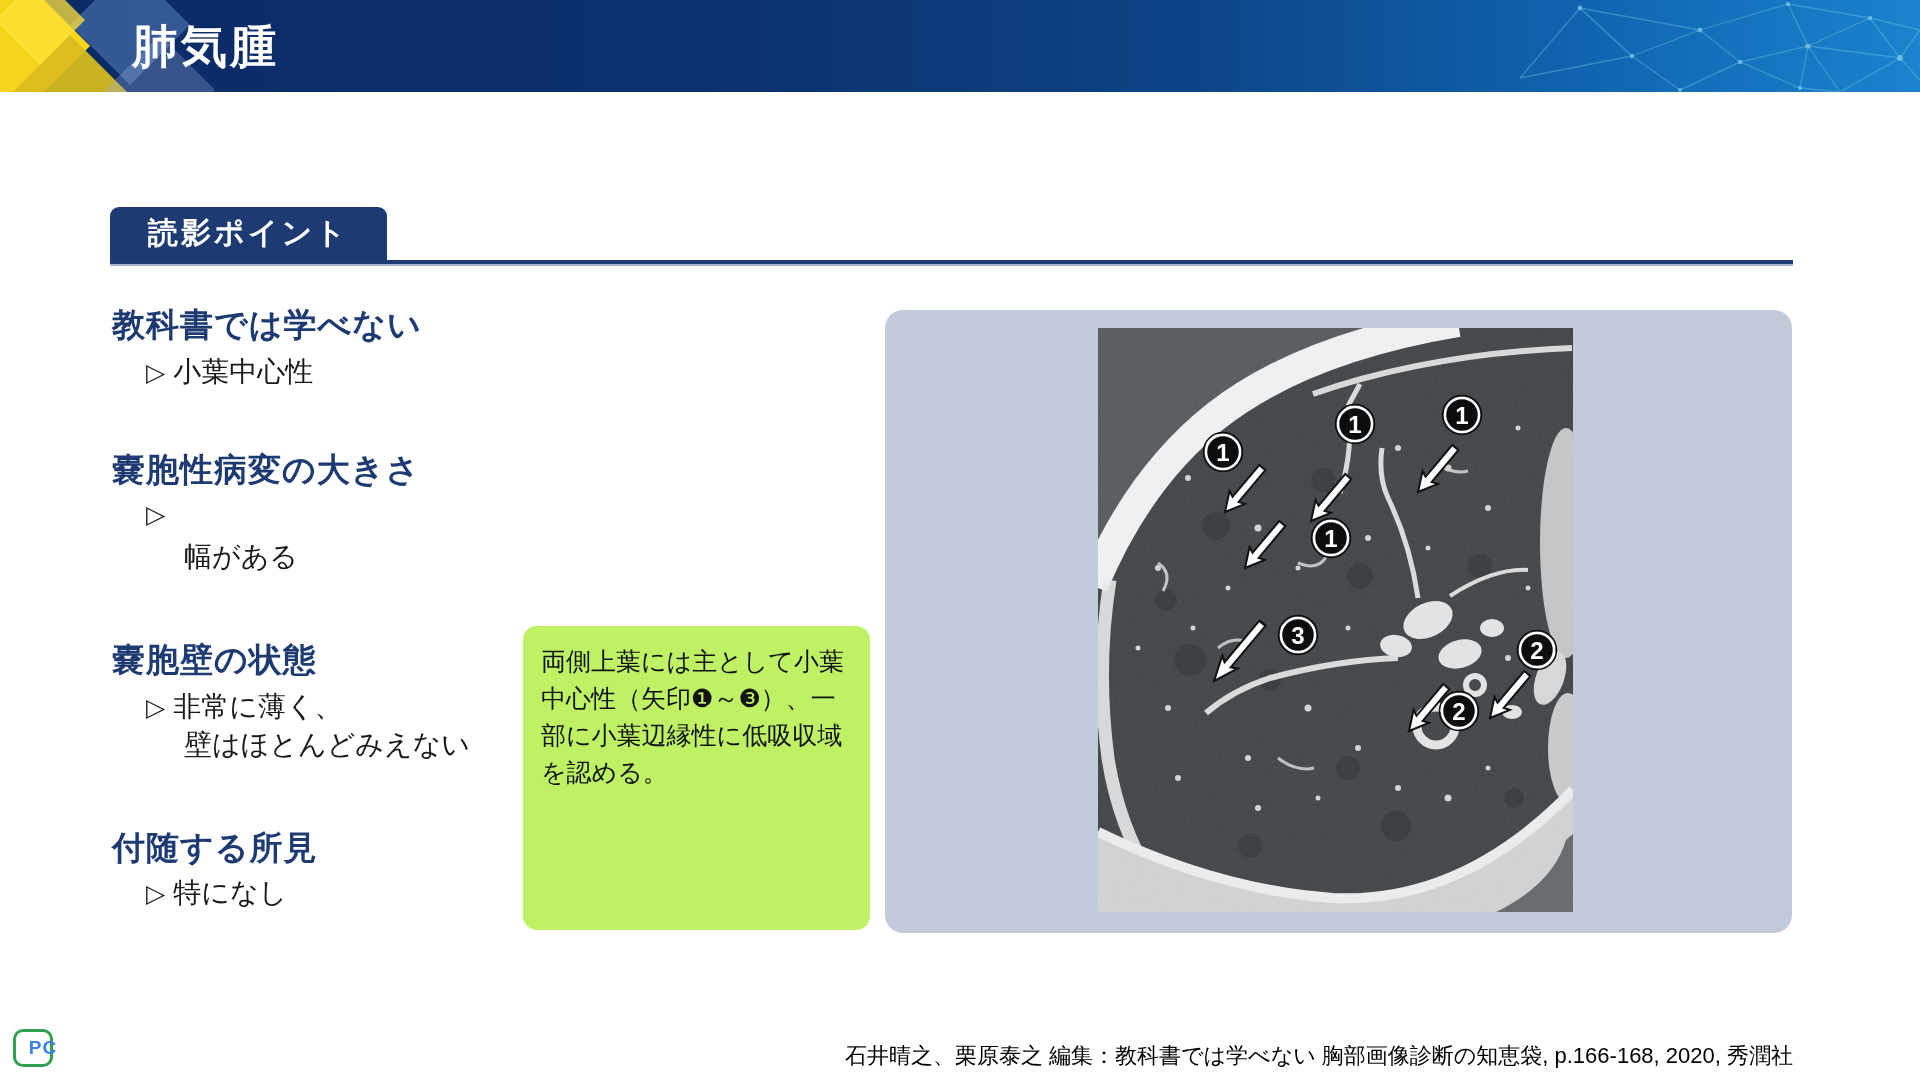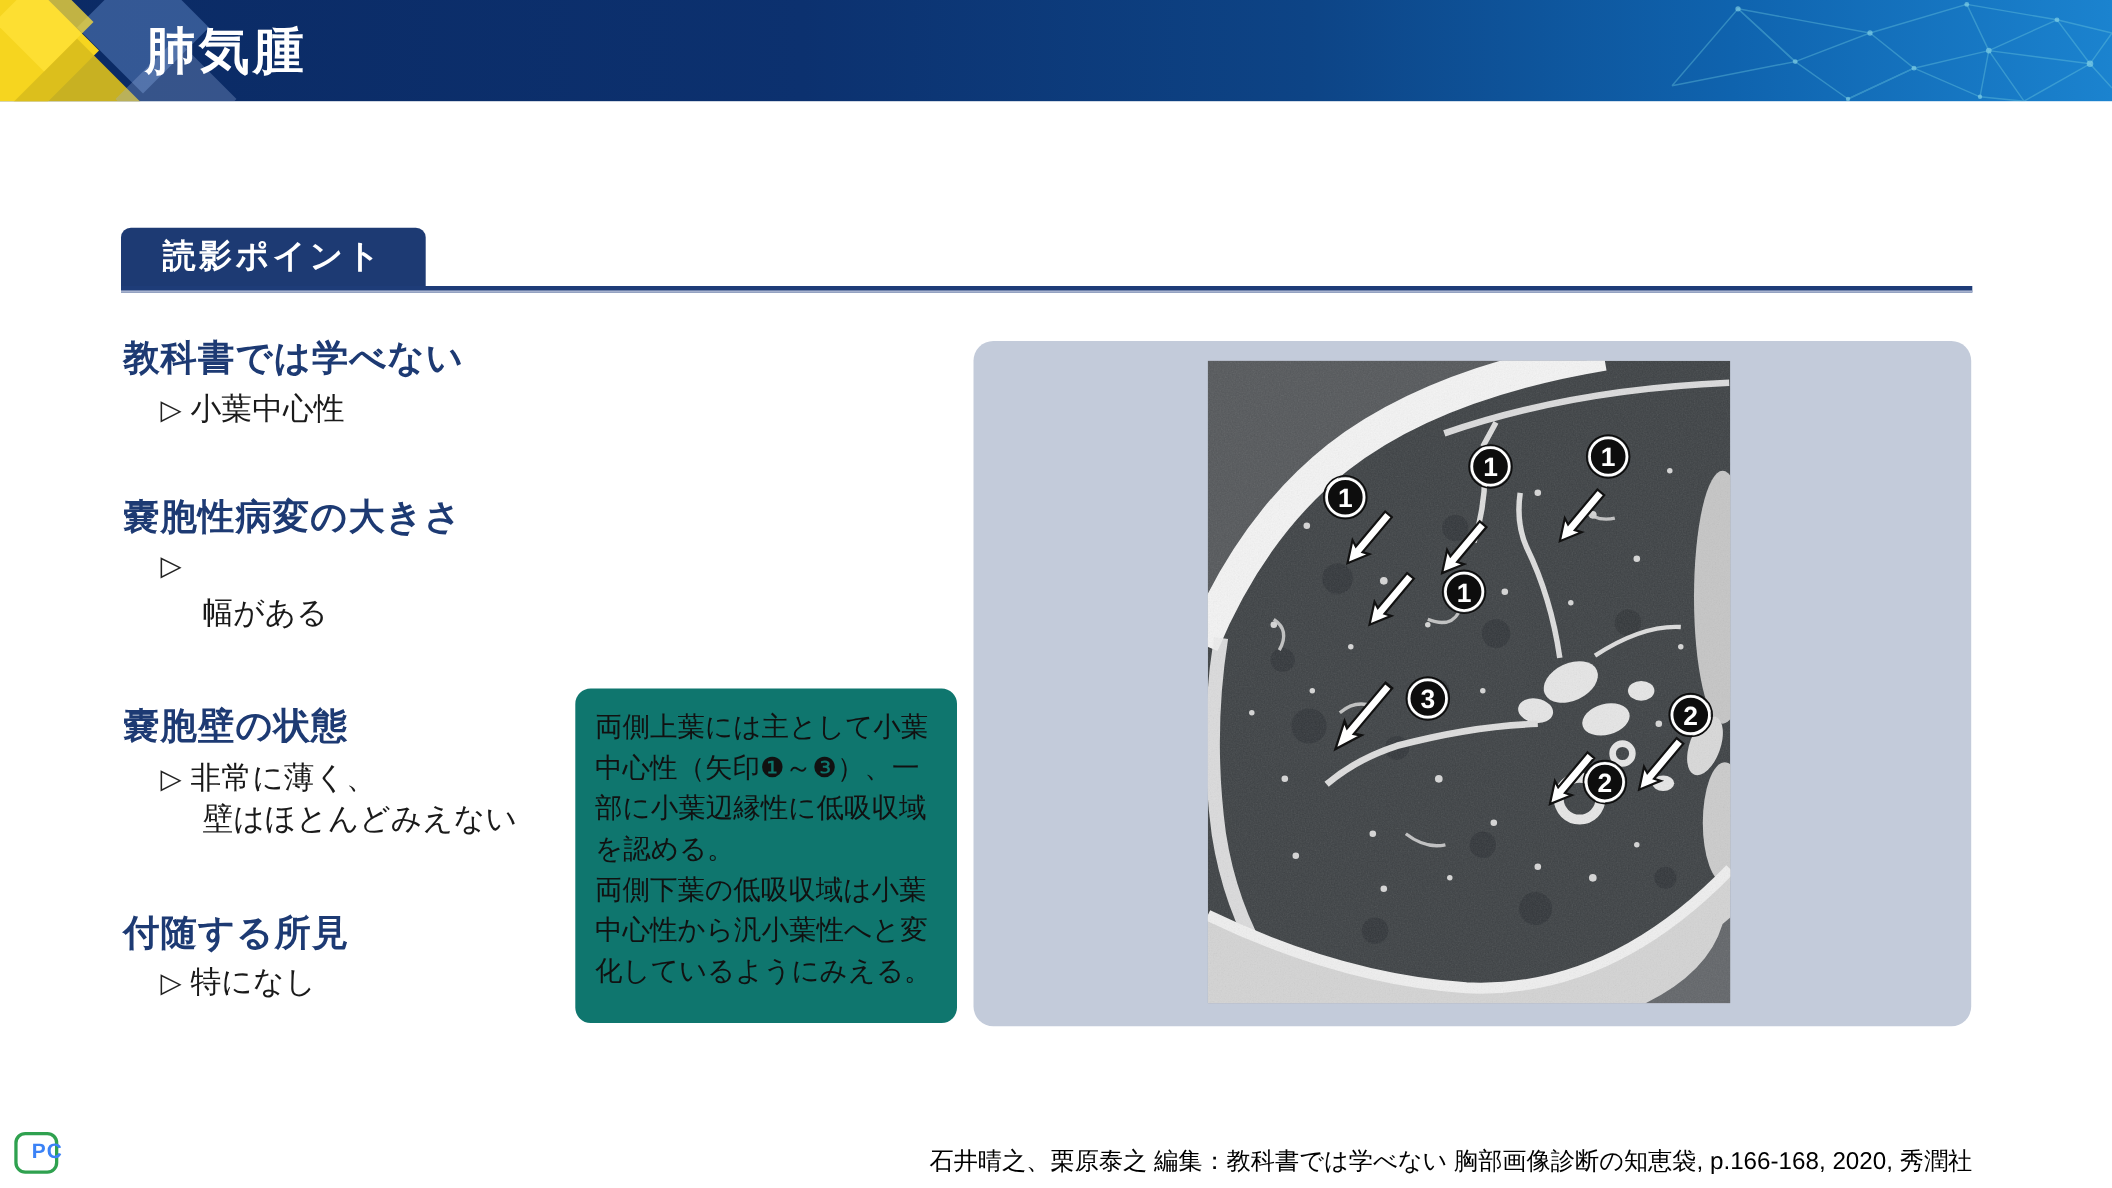--- a/index.html
+++ b/index.html
@@ -39,21 +39,21 @@
     position:absolute;left:146px;margin:0;display:flex;align-items:baseline;gap:8px;
     color:#1a1a1a;font-size:28px;white-space:nowrap;
   }
   .pt-bullet .tri{font-size:25px;color:#222;}
   .pt-cont{
     position:absolute;left:184px;margin:0;color:#1a1a1a;font-size:28px;white-space:nowrap;
   }
   
   .ann-box{
     position:absolute;left:523px;top:626px;width:347px;height:304px;
-    box-sizing:border-box;background:#0f766e;border-radius:14px;
+    box-sizing:border-box;background:#bef264;border-radius:14px;
     padding:17px 18px;color:#111;font-size:25px;line-height:37px;
   }
   .ann-box p{margin:0;}
   
   .panel{
     position:absolute;left:885px;top:310px;width:907px;height:623px;
     background:#c3cbda;border-radius:18px;
   }
   .ct{position:absolute;left:1098px;top:328px;width:475px;height:584px;}
   
@@ -132,21 +132,20 @@
 <p class="pt-cont" style="top:726px">壁はほとんどみえない</p>
 
 <h2 class="pt-heading" style="top:826px">付随する所見</h2>
 <p class="pt-bullet" style="top:874px">
   <span class="tri">▷</span>
   <span>特になし</span>
 </p>
 
 <div class="ann-box">
   <p>両側上葉には主として小葉中心性（矢印❶～❸）、一部に小葉辺縁性に低吸収域を認める。</p>
-  <p>両側下葉の低吸収域は小葉中心性から汎小葉性へと変化しているようにみえる。</p>
 </div>
 
 <div class="panel"></div>
 
 <svg class="ct" viewBox="0 0 475 584">
   <defs>
     <path id="arr" d="M0 0 L-10 -19 L-4 -16.5 L-4 -58 L4 -58 L4 -16.5 L10 -19 Z"></path>
     <filter id="grainF" x="0" y="0" width="100%" height="100%">
       <feTurbulence type="fractalNoise" baseFrequency="0.8" numOctaves="2" seed="7"></feTurbulence>
       <feColorMatrix type="saturate" values="0"></feColorMatrix>

